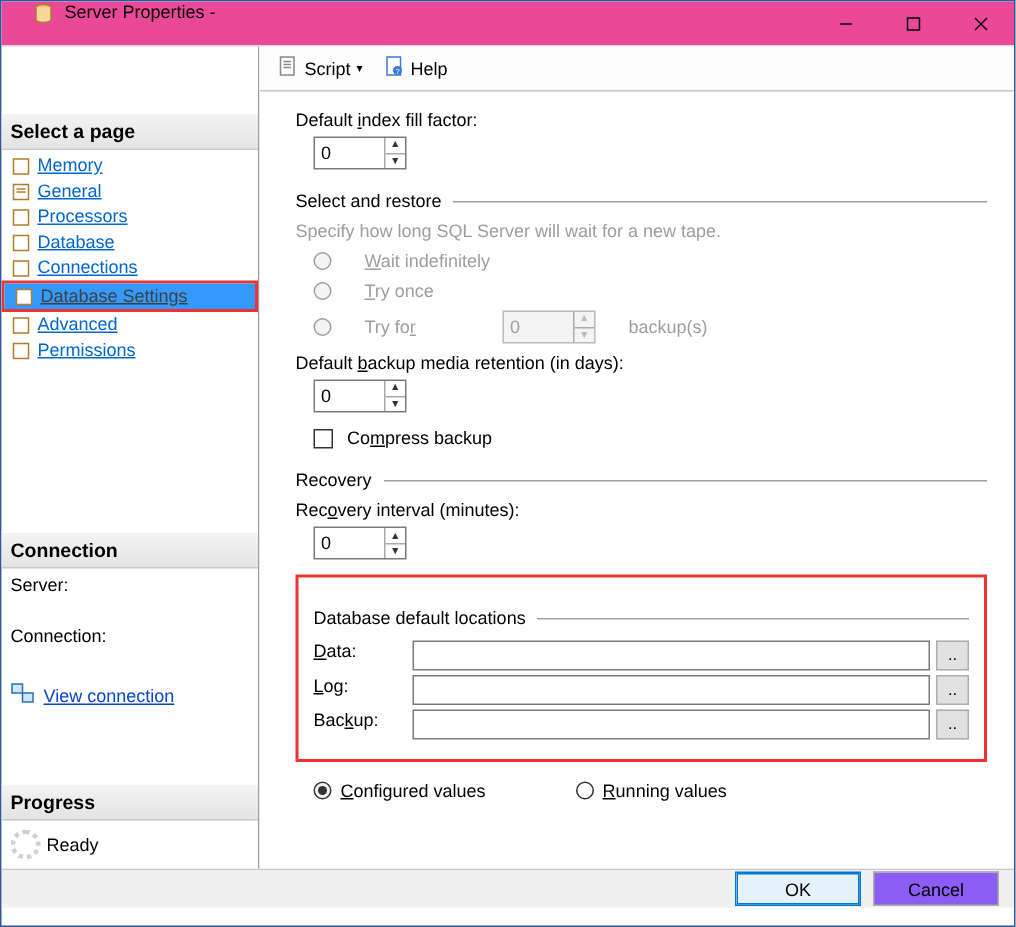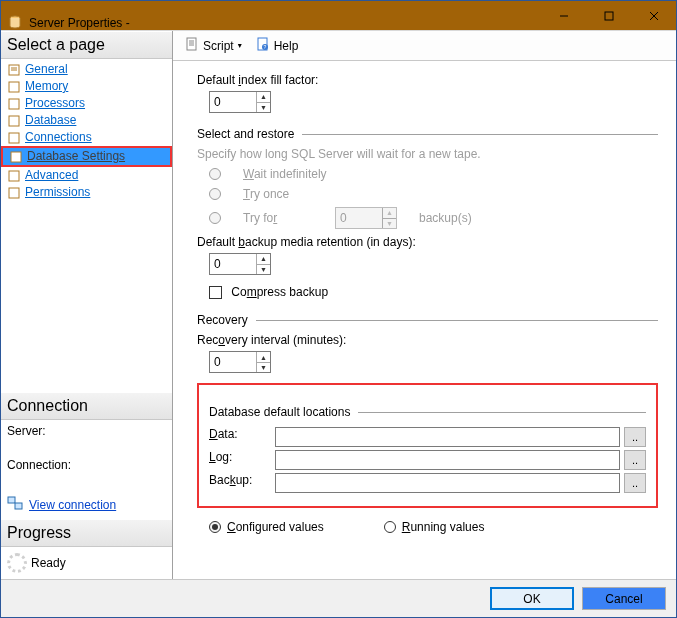--- a/index.html
+++ b/index.html
@@ -11,25 +11,25 @@
     color: #000;
     width: 677px;
     height: 618px;
     border: 1px solid #2b579a;
     position: relative;
     overflow: hidden;
   }
   
   .titlebar {
     height: 30px;
-    background: #a16207;
+    background: #ec4899;
     border-bottom: 1px solid #d9d9d9;
     display: flex;
-    align-items: flex-end;
-    padding-left: 6px;
+    align-items: flex-start;
+    padding-left: 20px;
   }
   .titlebar .app-icon {
     width: 16px; height: 16px;
     margin-right: 6px;
     display: inline-flex; align-items: center; justify-content: center;
   }
   .titlebar .title { flex: 0 0 auto; font-size: 12px; }
   .titlebar .spacer { flex: 1; }
   .winbtns { display: flex; height: 100%; }
   .winbtn {
@@ -48,23 +48,24 @@
     width: 172px;
     border-right: 1px solid #a0a0a0;
     background: #fff;
     display: flex;
     flex-direction: column;
   }
   .side-header {
     background: linear-gradient(#f3f3f3,#e4e4e4);
     border-top: 1px solid #fff;
     border-bottom: 1px solid #c8c8c8;
-    font-weight: normal;
+    font-weight: bold;
     padding: 4px 6px;
-    font-size: 16px;
+    font-size: 13px;
+    margin-top: 44px;
   }
   .side-section { padding: 2px 0; }
   .side-item {
     display: flex; align-items: center;
     padding: 1px 6px 1px 6px;
     gap: 4px;
     line-height: 15px;
   }
   .side-item .ic { width: 14px; height: 14px; display: inline-flex; align-items: center; justify-content: center; flex-shrink:0;}
   .side-item a { color: #0066cc; text-decoration: underline; cursor: pointer; }
@@ -151,29 +152,29 @@
   }
   .loc-row .browse {
     width: 22px; height: 20px; border:1px solid #adadad; background:#e1e1e1;
     display:flex;align-items:center;justify-content:center; font-size:11px;
   }
   .cfg-row { display:flex; gap: 60px; margin: 12px 0 0 12px;}
   .cfg-row .opt { display:flex; align-items:center; gap:6px;}
 
   
   .footer {
-    height: 38px;
+    height: 26px;
     border-top: 1px solid #c8c8c8;
     background: #f0f0f0;
     display: flex; align-items: center; justify-content: flex-end;
     padding: 0 10px; gap: 8px;
   }
   .btn {
     min-width: 84px; height: 23px;
-    border: 1px solid #adadad; background: #3b82f6;
+    border: 1px solid #adadad; background: #8b5cf6;
     display:flex;align-items:center;justify-content:center;
     font-size:12px;
   }
   .btn.primary { border-color:#0078d7; background:#e5f1fb; box-shadow:0 0 0 1px #0078d7 inset;}
   u { text-decoration: underline; }
 </style>
 </head>
 <body>
 
 <div class="titlebar">
@@ -207,33 +208,33 @@
 
 <div class="body">
 
   <div class="sidebar">
     <div class="side-header">Select a page</div>
     <div class="side-section">
       <div class="side-item">
         <span class="ic">
             <svg width="12" height="12">
               <rect x="1" y="1" width="10" height="10" fill="#fff" stroke="#b07d2a"></rect>
+            </svg>
+          </span>
+        <a>Memory</a>
+      </div>
+      <div class="side-item">
+        <span class="ic">
+            <svg width="12" height="12">
+              <rect x="1" y="1" width="10" height="10" fill="#fff" stroke="#b07d2a"></rect>
               <line x1="3" y1="4" x2="9" y2="4" stroke="#b07d2a"></line>
               <line x1="3" y1="6" x2="9" y2="6" stroke="#b07d2a"></line>
             </svg>
           </span>
         <a>General</a>
-      </div>
-      <div class="side-item">
-        <span class="ic">
-            <svg width="12" height="12">
-              <rect x="1" y="1" width="10" height="10" fill="#fff" stroke="#b07d2a"></rect>
-            </svg>
-          </span>
-        <a>Memory</a>
       </div>
       <div class="side-item">
         <span class="ic">
             <svg width="12" height="12">
               <rect x="1" y="1" width="10" height="10" fill="#fff" stroke="#b07d2a"></rect>
             </svg>
           </span>
         <a>Processors</a>
       </div>
       <div class="side-item">

